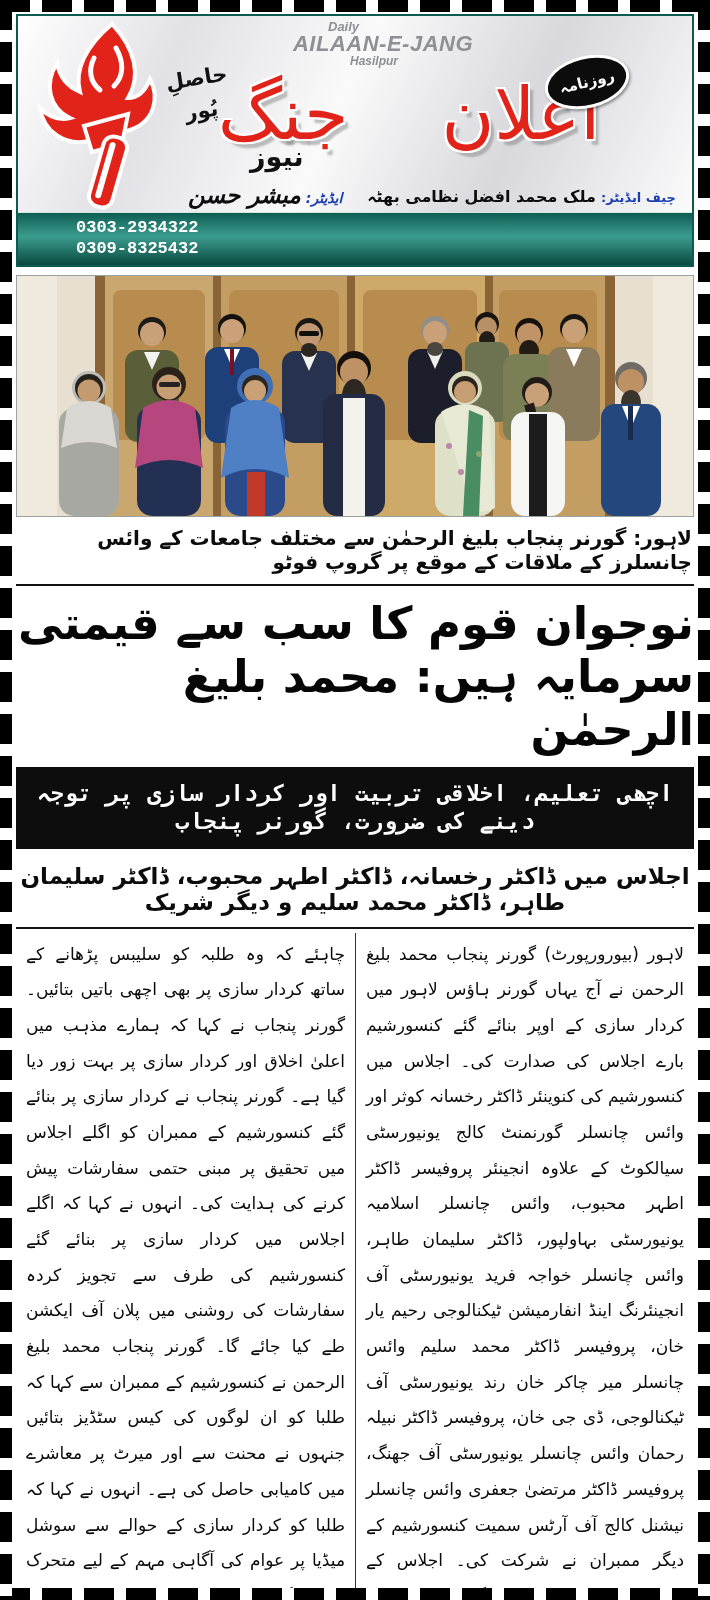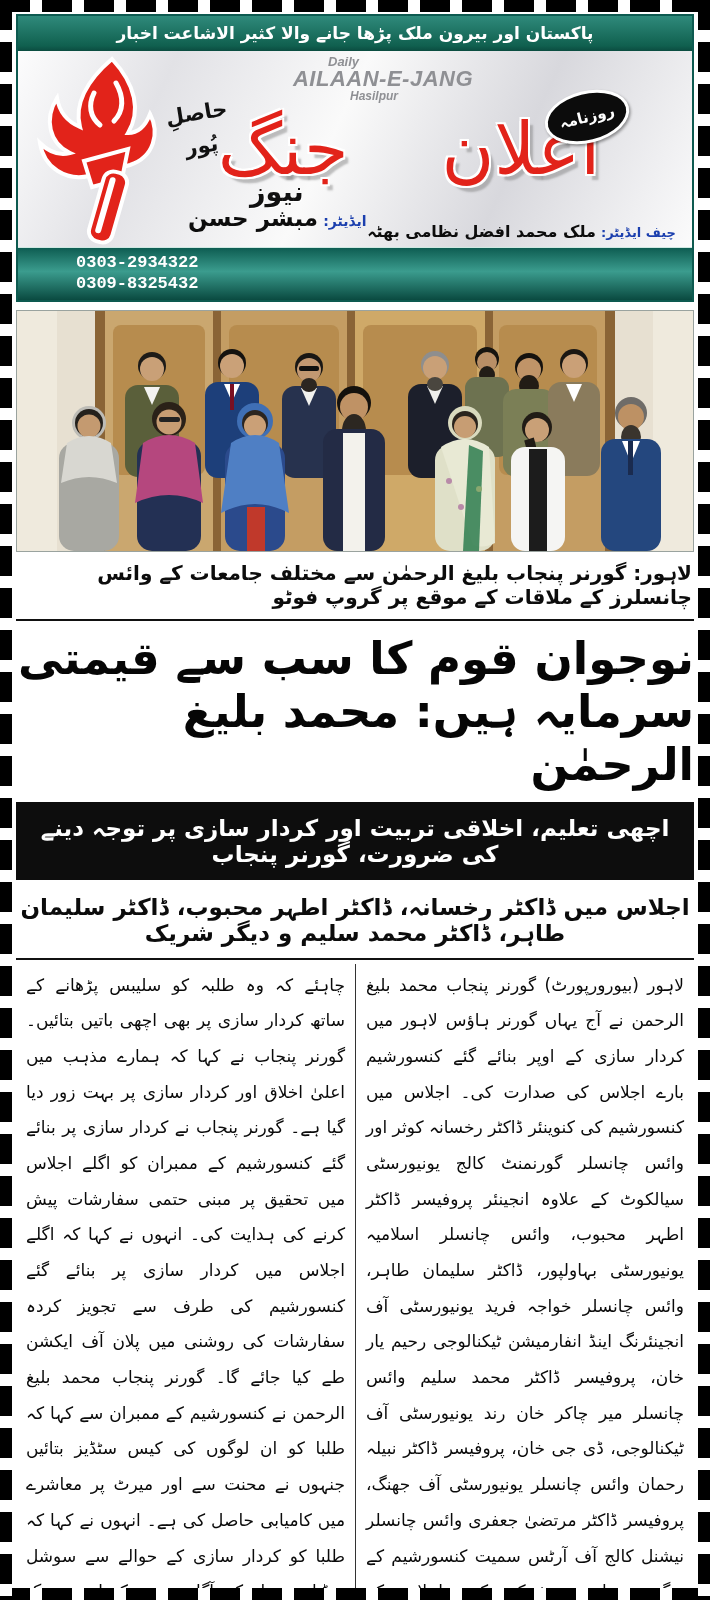--- a/index.html
+++ b/index.html
@@ -22,55 +22,54 @@
   .mast-main{position:relative;height:196px;}
   .title-ur{position:absolute;top:0;bottom:0;left:112px;right:4px;display:flex;align-items:center;justify-content:center;direction:rtl;color:#e2231a;font-weight:normal;font-size:72px;word-spacing:70px;white-space:nowrap;z-index:1;text-shadow:-2px -2px 0 #fff,2px -2px 0 #fff,-2px 2px 0 #fff,2px 2px 0 #fff,5px 6px 2px rgba(120,120,120,.45);}
   .daily-en{position:absolute;top:4px;left:250px;width:230px;text-align:center;color:#8f9094;font-family:"Liberation Sans",sans-serif;font-style:italic;font-weight:bold;line-height:1;z-index:2;}
   .daily-en .d1{font-size:13px;display:block;text-align:left;padding-left:60px;}
   .daily-en .d2{font-size:22px;display:block;letter-spacing:.5px;}
   .daily-en .d3{font-size:12px;display:block;text-align:center;padding-right:18px;}
   .roznama{position:absolute;top:40px;right:62px;z-index:3;width:80px;height:46px;background:#0c0c0c;border:3px solid #fff;border-radius:50%;color:#fff;display:flex;align-items:center;justify-content:center;font-size:15px;font-weight:bold;direction:rtl;transform:rotate(-14deg);box-shadow:1px 2px 3px rgba(0,0,0,.4);}
   .torch{position:absolute;top:2px;left:14px;z-index:4;}
   .hasilpur-ur{position:absolute;top:46px;left:150px;z-index:4;direction:rtl;text-align:center;font-size:21px;font-weight:bold;color:#111;line-height:1.55;transform:rotate(-9deg);}
   .news-ur{position:absolute;bottom:40px;left:232px;z-index:4;direction:rtl;font-size:27px;font-weight:bold;color:#111;letter-spacing:7px;text-shadow:1px 1px 0 #fff;}
-  .editor-line{position:absolute;bottom:16px;left:170px;z-index:4;direction:rtl;white-space:nowrap;}
+  .editor-line{position:absolute;bottom:4px;left:170px;z-index:4;direction:rtl;white-space:nowrap;font-style:italic;}
   .editor-line .lbl{color:#1b3fae;font-size:14px;font-weight:bold;}
   .editor-line .nm{color:#0c0c0c;font-size:23px;font-weight:bold;}
   .chief-line{position:absolute;bottom:6px;right:16px;z-index:4;direction:rtl;white-space:nowrap;}
   .chief-line .lbl{color:#1b3fae;font-size:13px;font-weight:bold;}
   .chief-line .nm{color:#0c0c0c;font-size:16px;font-weight:bold;}
   .phones-bar{background:linear-gradient(180deg,#0e5d52 0%,#3b9c8e 45%,#0a4a40 100%);color:#fff;font-family:Liberation Mono, monospace;font-weight:bold;font-size:17px;line-height:1.25;padding:4px 0 5px 58px;border-top:1px solid #cfe8e2;}
 
   
   .photo-box{margin-top:8px;border:1px solid #9aa39f;background:#fff;}
   .photo-box svg{display:block;}
 
   
   .caption{direction:rtl;text-align:right;font-size:20px;font-weight:bold;color:#0c0c0c;padding:9px 2px 10px;border-bottom:2.5px solid #111;}
   .headline{direction:rtl;text-align:right;font-size:45px;font-weight:bold;color:#060606;padding:11px 0 9px;}
-  .subhead-bar{background:#0d0d0d;color:#fff;direction:rtl;text-align:center;font-size:23px;font-weight:bold;padding:13px 6px;margin:2px 0 4px;}
+  .subhead-bar{background:#0d0d0d;color:#fff;direction:rtl;text-align:center;font-size:23px;font-weight:bold;padding:13px 6px;margin:2px 0 4px;font-family:Liberation Mono, monospace;}
   .subhead2{direction:rtl;text-align:center;font-size:23px;font-weight:bold;color:#0c0c0c;padding:10px 2px 12px;border-bottom:2px solid #111;}
 
   
   .article{display:flex;direction:rtl;height:800px;overflow:hidden;padding-top:4px;}
   .col{width:50%;box-sizing:border-box;padding:4px 10px 0;direction:rtl;text-align:justify;font-size:17px;line-height:2.1;color:#0a0a0a;}
   .col-first{border-left:1.5px solid #333;}
 </style>
 </head>
 <body>
 
 <div class="edge edge-top"></div>
 <div class="edge edge-bottom"></div>
 <div class="edge edge-left"></div>
 <div class="edge edge-right"></div>
 
 <div class="content">
 
   <div class="masthead">
-    <div class="tagline-bar">پاکستان اور بیرون ملک پڑھا جانے والا کثیر الاشاعت اخبار</div>
 
     <div class="mast-main">
       <div class="title-ur">اعلان جنگ</div>
 
       <div class="daily-en">
         <span class="d1">Daily</span>
         <span class="d2">AILAAN-E-JANG</span>
         <span class="d3">Hasilpur</span>
       </div>
 

